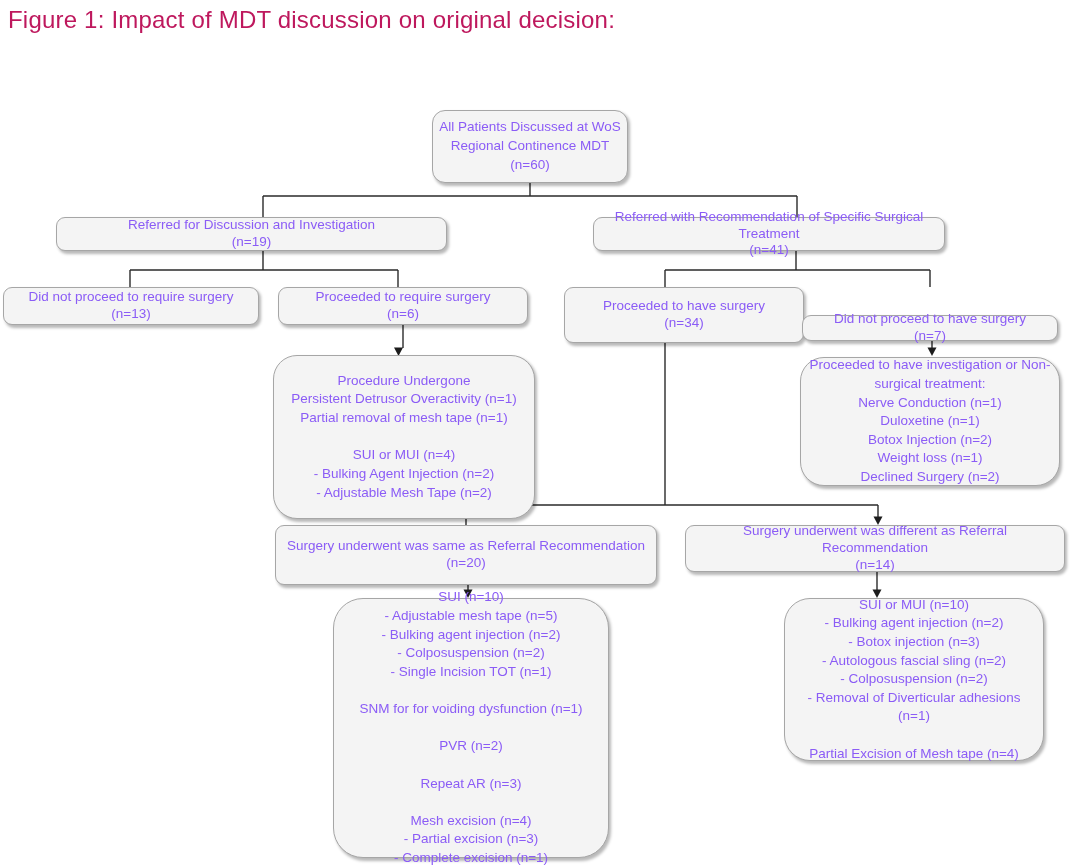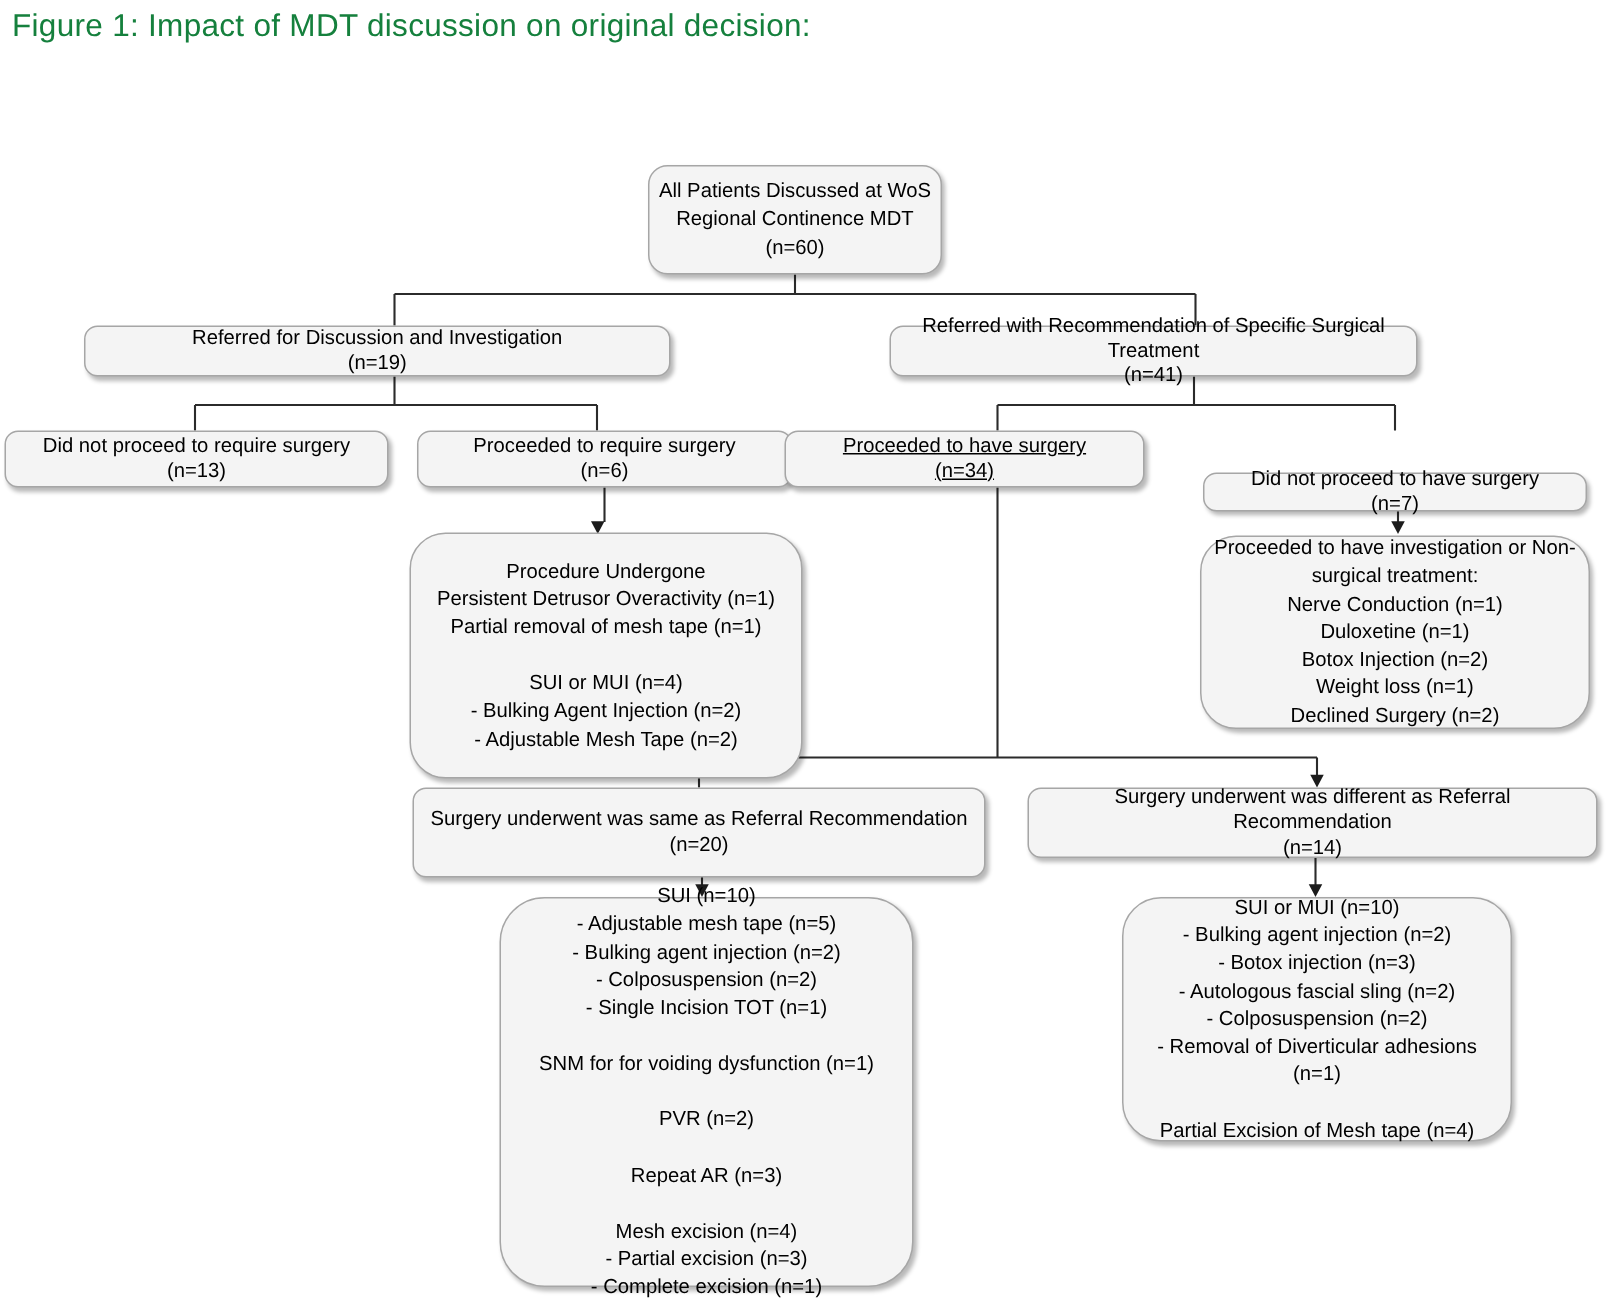--- a/index.html
+++ b/index.html
@@ -3,48 +3,48 @@
 <meta charset="utf-8">
 <style>
   * { margin:0; padding:0; box-sizing:border-box; }
   html,body { background:#ffffff; }
   body {
     width:1080px; height:868px; position:relative; overflow:hidden;
     font-family:"Liberation Sans", sans-serif; color:#111;
   }
   .title {
     position:absolute; left:8px; top:6px;
-    font-size:21px; letter-spacing:0.2px; color:#15803d;
+    font-size:24px; letter-spacing:0.2px; color:#be185d;
   }
   svg.connectors { position:absolute; left:0; top:0; z-index:0; }
   .node {
     position:absolute; z-index:1;
     background:#f4f4f4;
     border:1.6px solid #a6a6a6;
     border-radius:9px;
     box-shadow:2px 2.5px 3px rgba(0,0,0,0.28);
     display:flex; align-items:center; justify-content:center;
     text-align:center; white-space:pre-line;
-    font-size:13.5px; line-height:1.25; color:#000000;
+    font-size:13.5px; line-height:1.25; color:#8b5cf6;
     padding:1px 6px;
   }
   .node.big { border-radius:24px; line-height:1.38; padding:4px 8px; }
   #n-root { left:432px; top:110px; width:196px; height:73px; border-radius:13px; line-height:1.4; }
   #n-l2a  { left:56px;  top:217px; width:391px; height:34px; }
   #n-l2b  { left:593px; top:217px; width:352px; height:34px; }
   #n-l3a  { left:3px;   top:287px; width:256px; height:38px; }
   #n-l3b  { left:278px; top:287px; width:250px; height:38px; }
-  #n-l3c  { left:523px; top:287px; width:240px; height:38px;text-decoration:underline; }
+  #n-l3c  { left:564px; top:287px; width:240px; height:56px; }
   #n-l3d  { left:802px; top:287px; width:256px; height:26px;margin-top:28px; }
   #n-proc { left:273px; top:355px; width:262px; height:164px; }
   #n-inv  { left:800px; top:357px; width:260px; height:129px; }
   #n-l4a  { left:275px; top:525px; width:382px; height:60px; }
   #n-l4b  { left:685px; top:525px; width:380px; height:47px; }
   #n-d1   { left:333px; top:598px; width:276px; height:260px; border-radius:30px; }
-  #n-d2   { left:748px; top:598px; width:260px; height:163px; border-radius:26px; }
+  #n-d2   { left:784px; top:598px; width:260px; height:163px; border-radius:26px; }
 </style>
 </head>
 <body>
 
 <div class="title">Figure 1: Impact of MDT discussion on original decision:</div>
 
 <svg class="connectors" width="1080" height="868" viewBox="0 0 1080 868">
   <g stroke="#2b2b2b" stroke-width="1.4" fill="none">
 
     <path d="M530 183 V196 M263 196 H797 M263 196 V217 M797 196 V217"></path>

